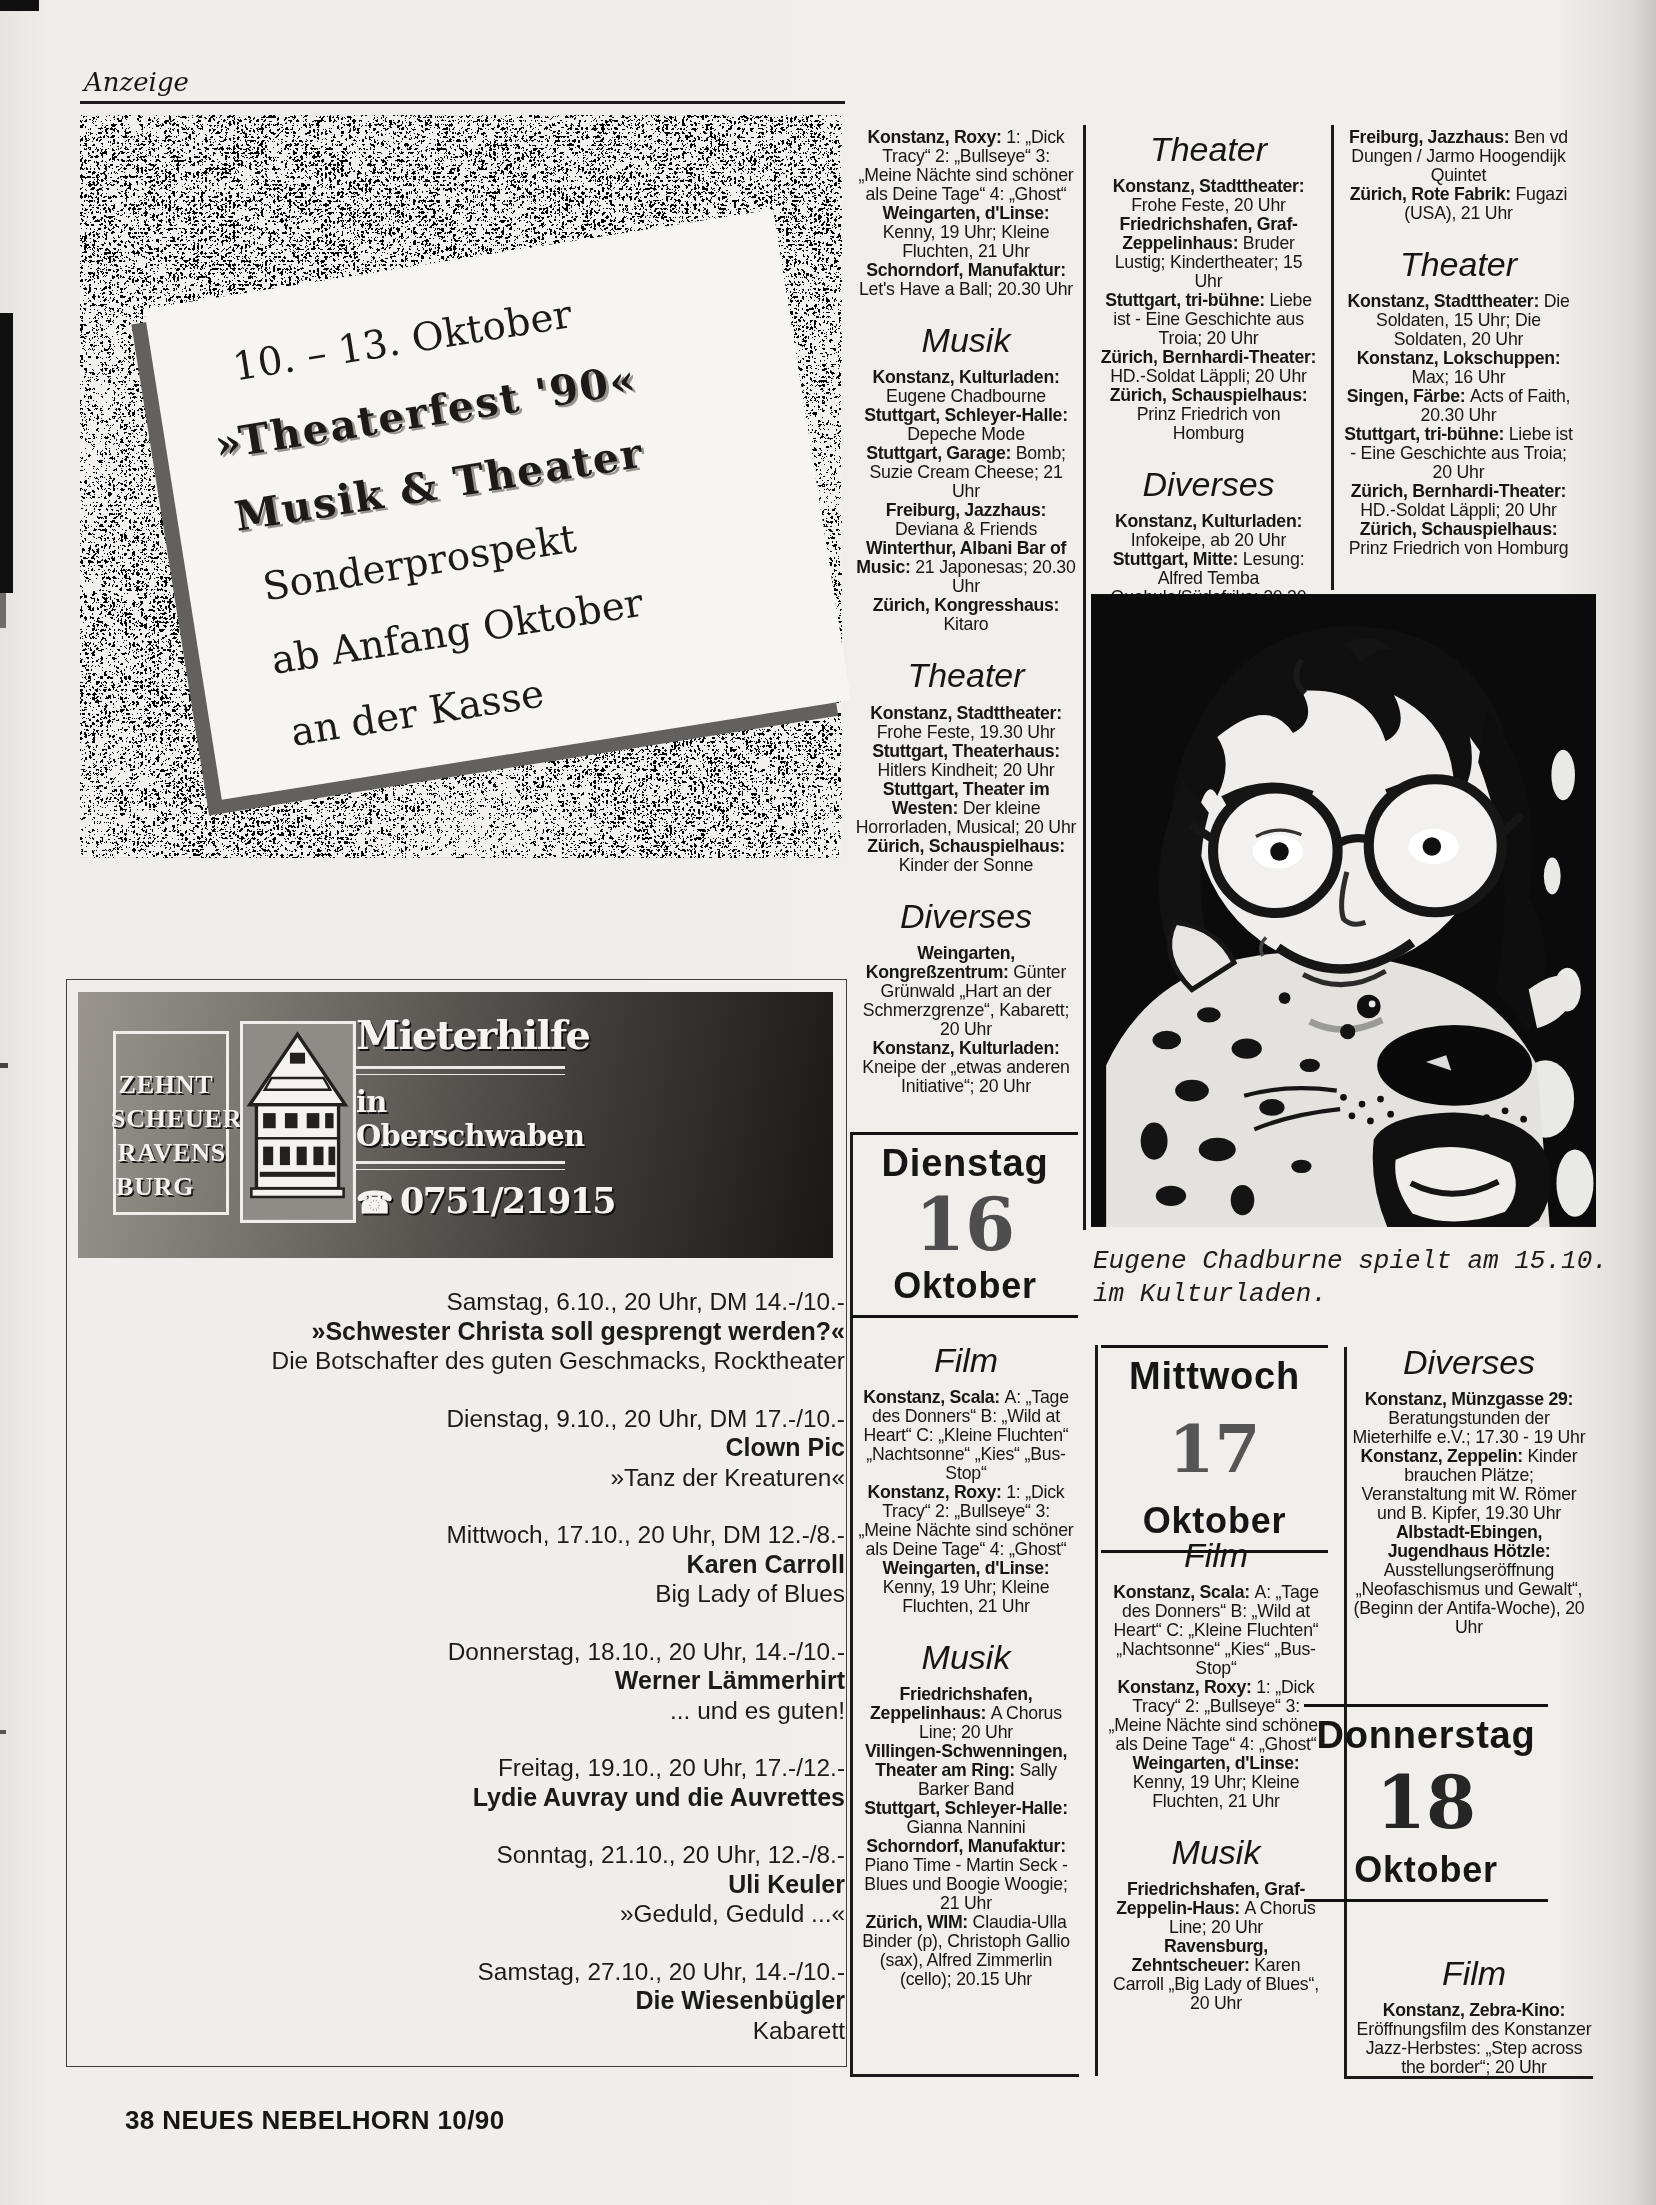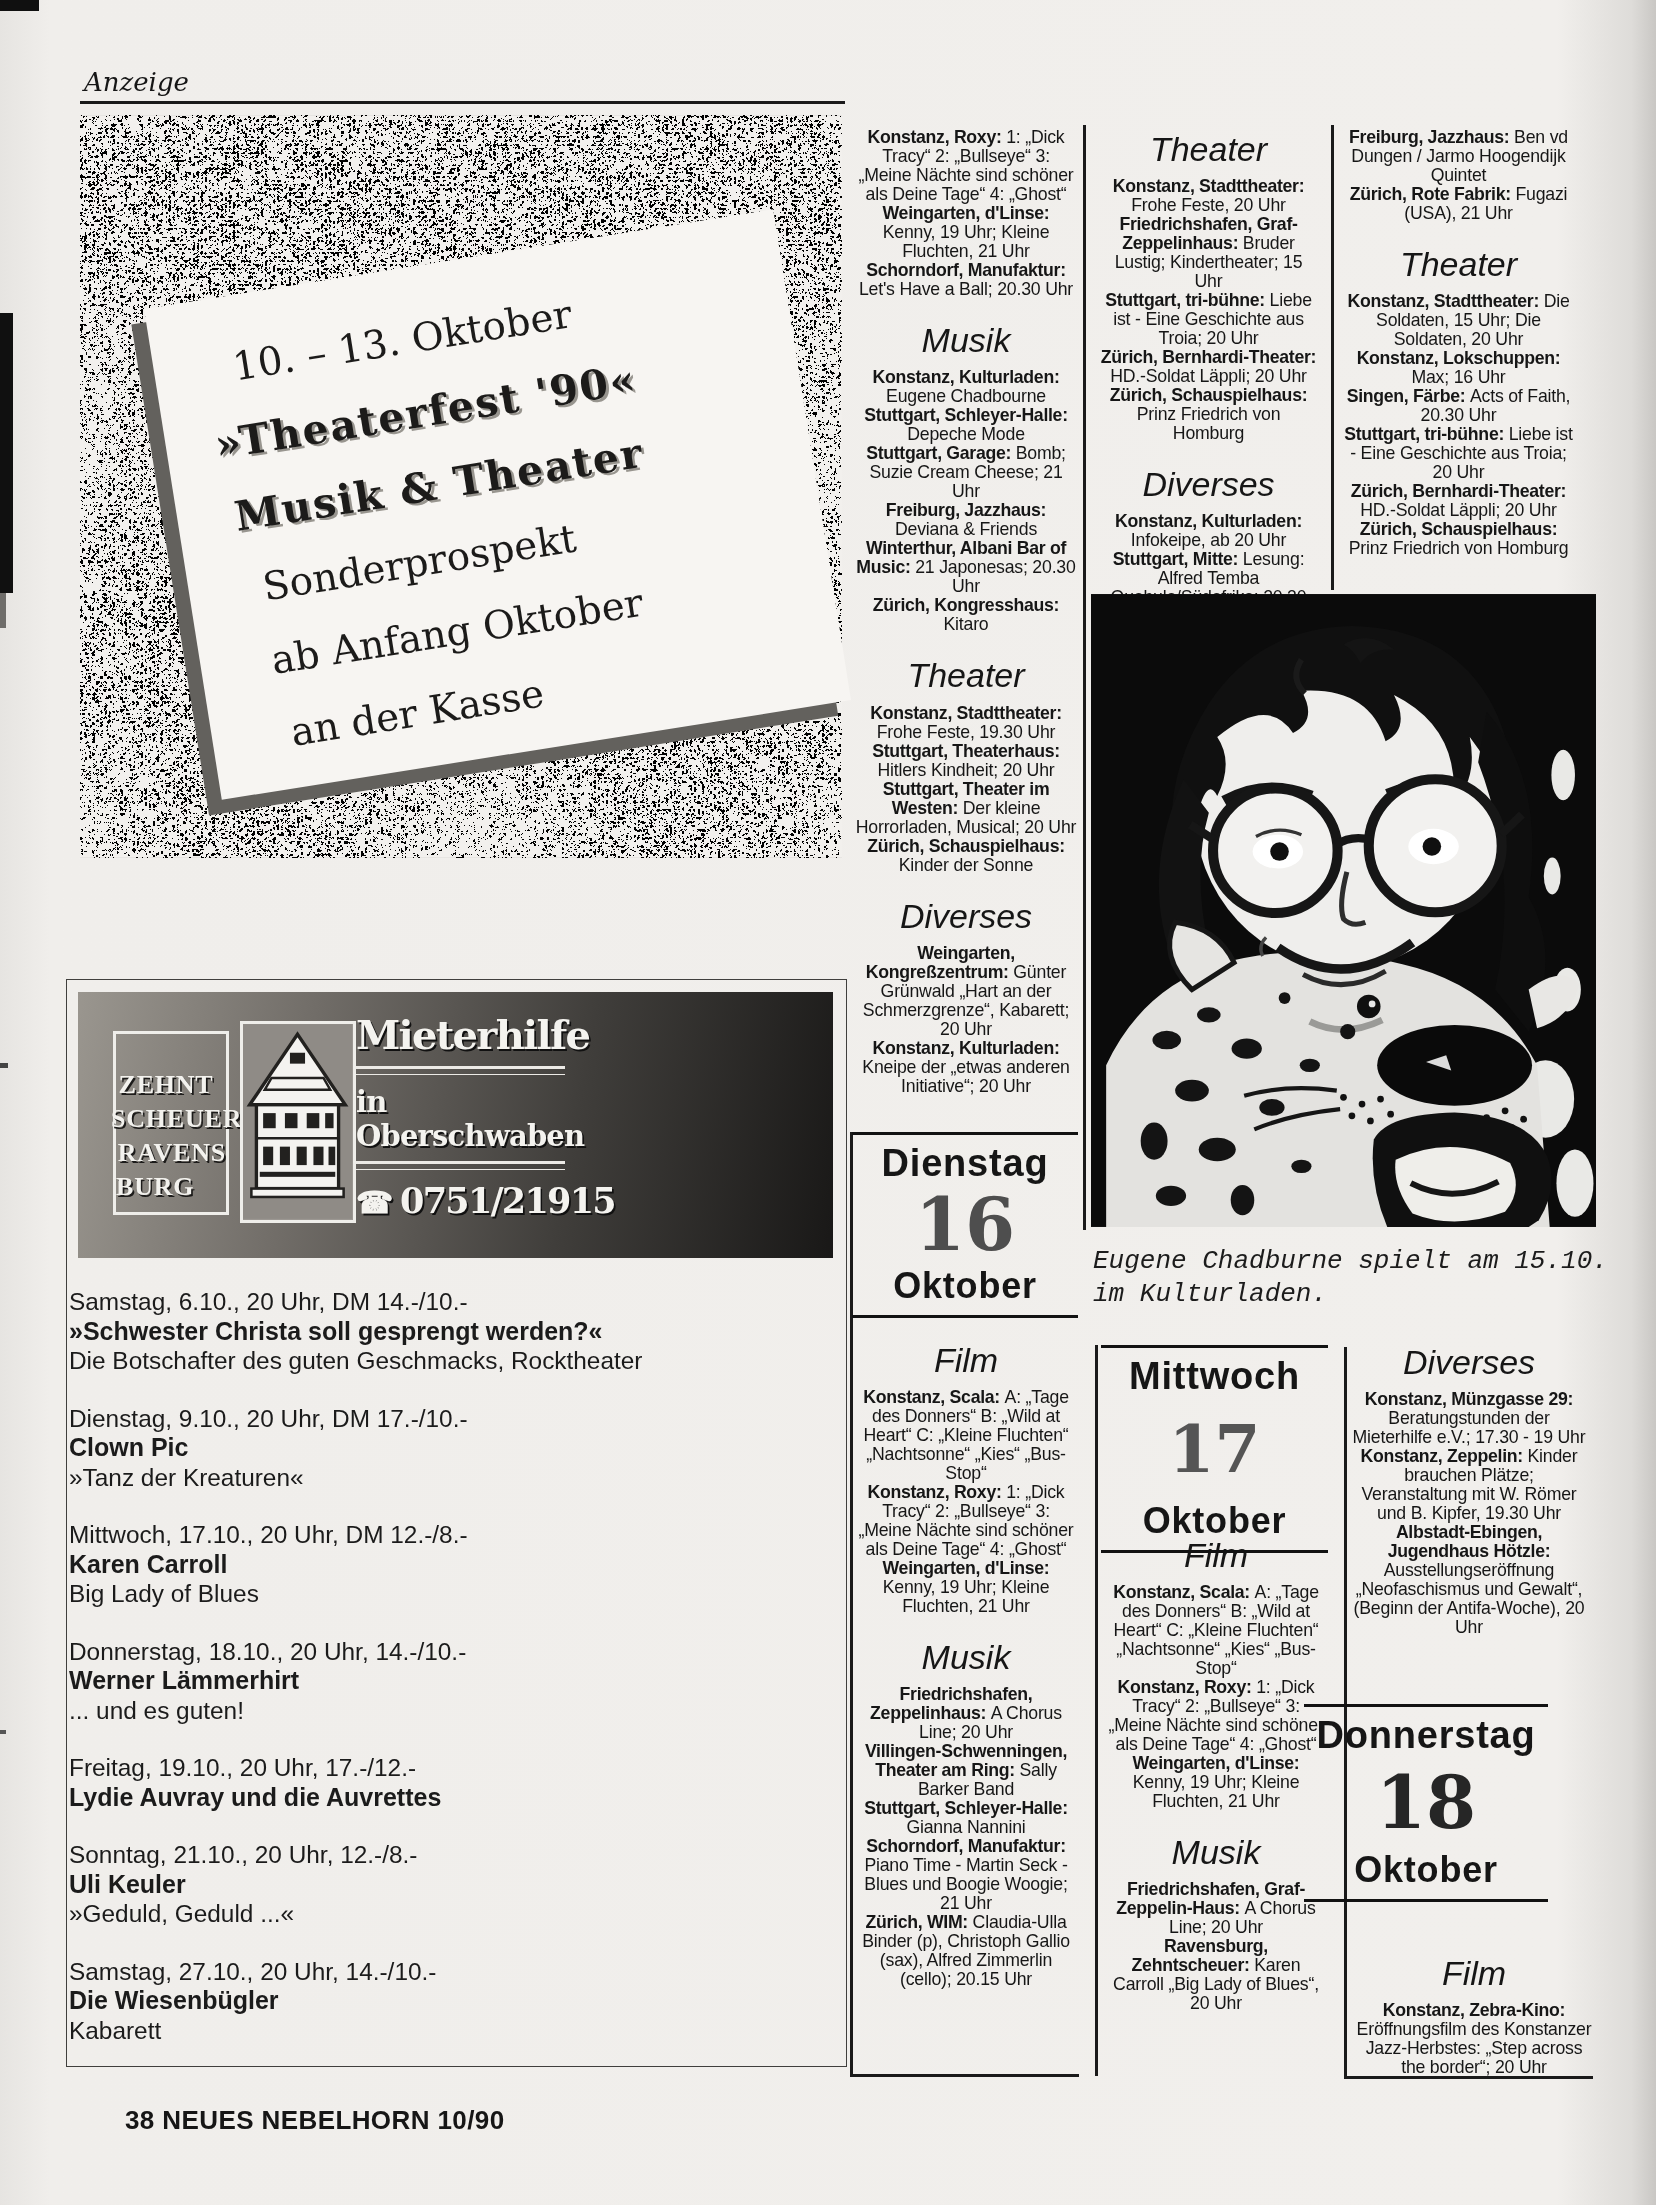--- a/index.html
+++ b/index.html
@@ -37,21 +37,21 @@
   .kk-title{font-family:"DejaVu Serif",serif;font-weight:bold;font-size:40px;letter-spacing:-1.7px;
             text-shadow:1.7px 1.7px 0 #111;}
   .dbl{border-top:3.4px solid #eceae6;border-bottom:1.7px solid #eceae6;height:5px;width:209px;margin:8.4px 0 10px;}
   .kk-region{font-family:"DejaVu Serif",serif;font-weight:bold;font-size:29px;letter-spacing:-0.8px;
              text-shadow:1.7px 1.7px 0 #111;}
   .kk-phone{margin-top:8.4px;font-family:"DejaVu Serif",serif;font-weight:bold;font-size:35px;
             letter-spacing:-1.7px;text-shadow:1.7px 1.7px 0 #111;white-space:nowrap;}
   .kk-phoneicon{font-size:30px;margin-right:6.7px;letter-spacing:0;}
 
   
-  .prog{position:absolute;left:69px;top:1287px;width:776px;text-align:left;font-size:24.4px;line-height:29.5px;color:#1b1b1b;}
+  .prog{position:absolute;left:69px;top:1287px;width:776px;text-align:right;font-size:24.4px;line-height:29.5px;color:#1b1b1b;}
   .pev{margin-bottom:28px;}
   .pl{white-space:nowrap;}
   .pt{font-weight:bold;font-size:25px;}
   .footer{position:absolute;left:125px;top:2105px;font-weight:bold;font-size:26px;letter-spacing:0.4px;}
 
   
   .listing{position:absolute;font-size:17.7px;line-height:19px;letter-spacing:-0.2px;text-align:center;}
   .listing p{margin:0;}
   .listing b{font-weight:bold;letter-spacing:-0.3px;}
   .lhead{font-style:italic;font-size:34px;line-height:39px;margin:22px 0 8.4px;letter-spacing:0;}

